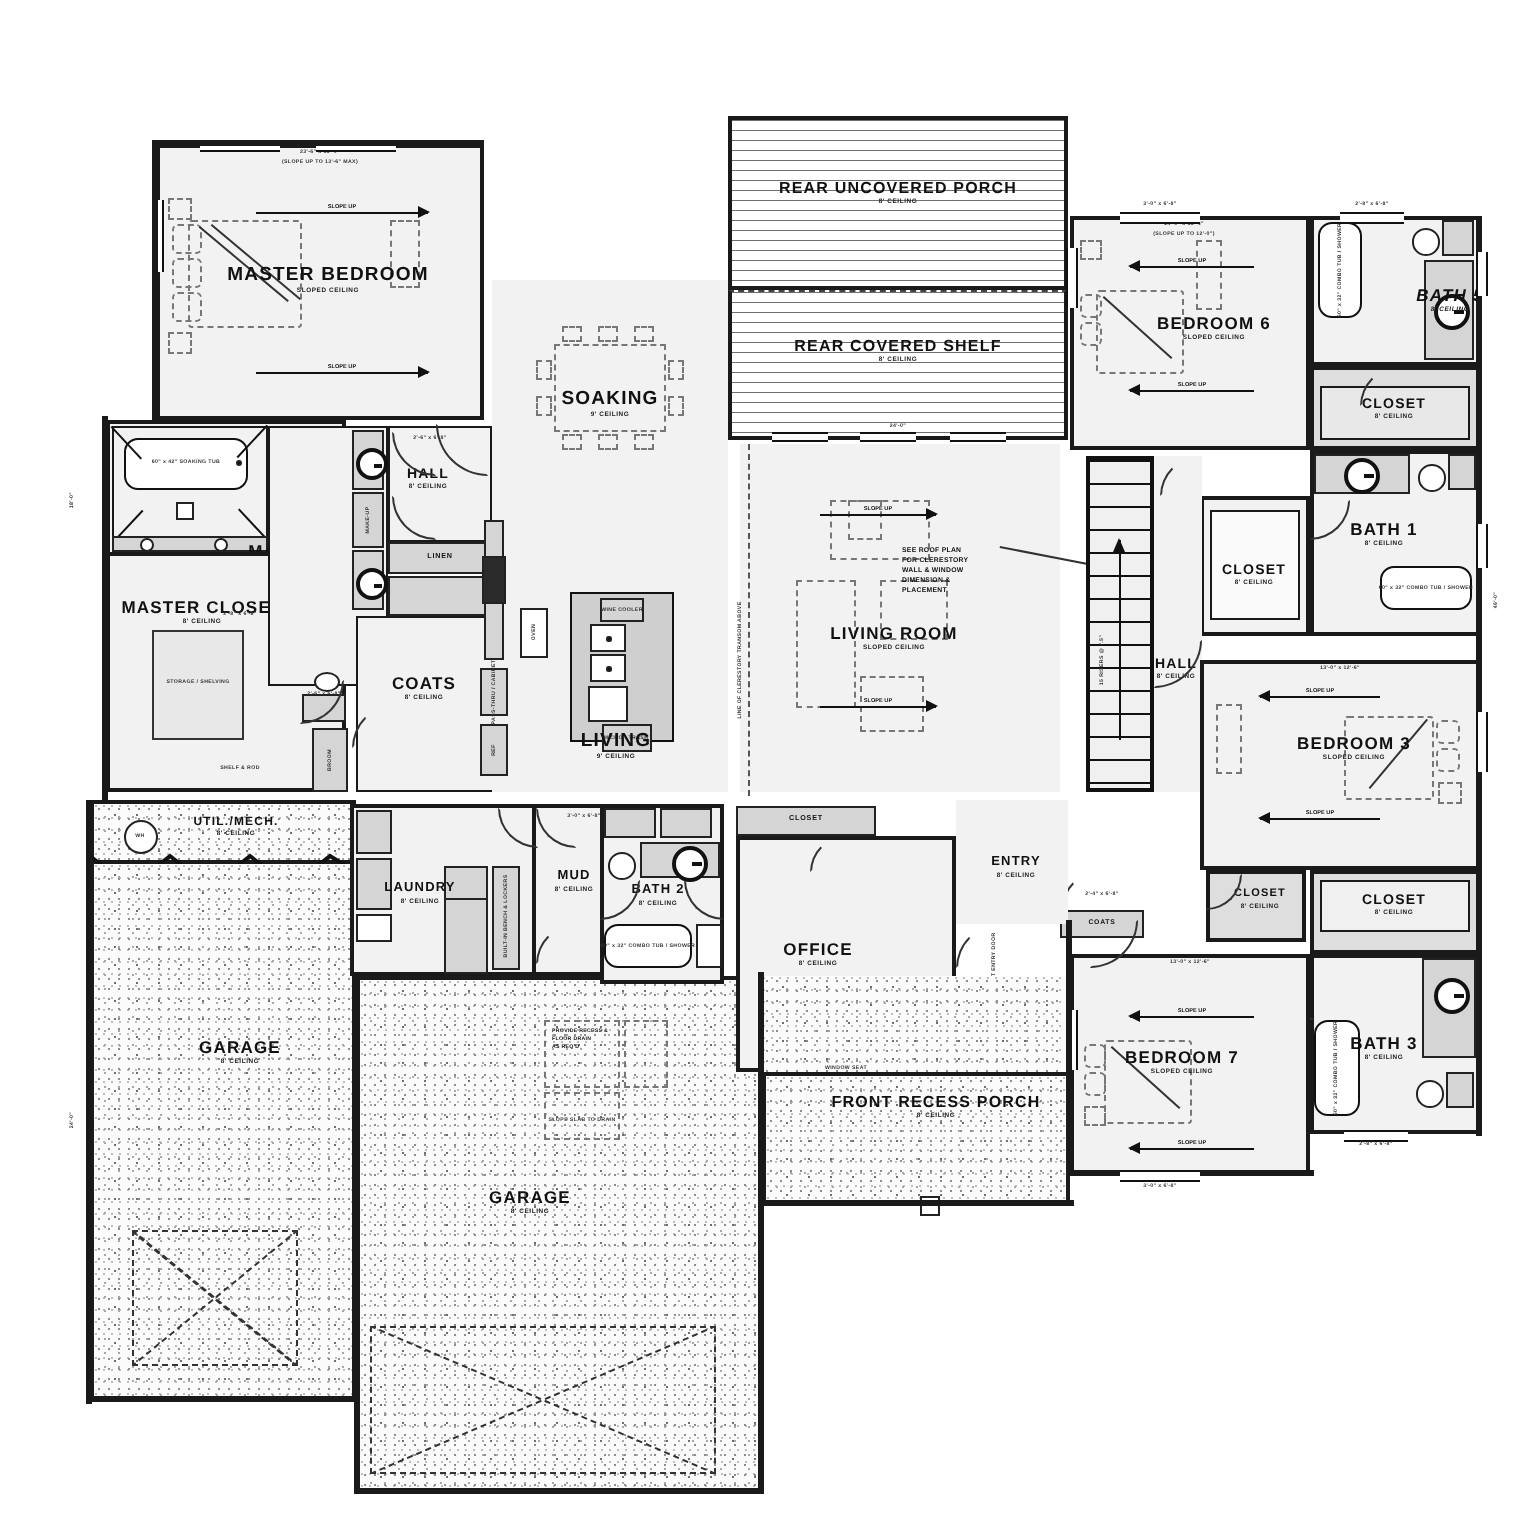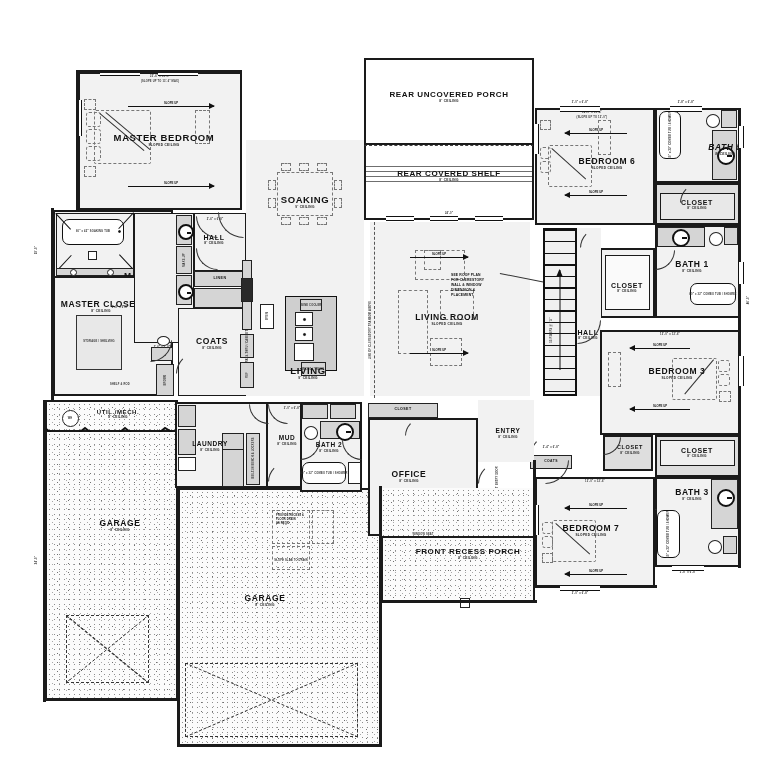--- a/index.html
+++ b/index.html
@@ -400,21 +400,21 @@
 
   <div class="room" style="left:655px;top:477px;width:85px;height:90px;"></div>
   <div class="counter" style="left:711px;top:479px;width:27px;height:50px;"></div>
   <div class="sinkc" style="left:717px;top:489px;width:14px;height:14px;"></div>
   <div class="toilet" style="left:708px;top:538px;width:12px;height:16px;">
     <div class="bowl"></div>
   </div>
   <div class="counter" style="left:723px;top:536px;width:14px;height:18px;"></div>
   <div class="fx tub" style="left:657px;top:510px;width:23px;height:48px;"></div>
   <div class="dim v" style="left:668px;top:534px;">60" x 32" COMBO TUB / SHOWER</div>
-  <div class="lbl" style="left:692px;top:495px;">
+  <div class="lbl" style="left:692px;top:524px;">
     <span class="nm">BATH 3</span>
     <span class="sub">8' CEILING</span>
   </div>
   <div class="swing tl" style="left:637px;top:490px;width:20px;height:20px;"></div>
 
   <div class="room" style="left:535px;top:477px;width:120px;height:110px;"></div>
   <div class="dim" style="left:595px;top:481px;">13'-0" x 12'-6"</div>
   <div class="win v" style="left:533px;top:505px;width:4px;height:30px;"></div>
   <div class="dash" style="left:552px;top:520px;width:44px;height:42px;border-radius:2px;"></div>
   <div class="dash" style="left:542px;top:522px;width:11px;height:12px;border-radius:3px;"></div>

